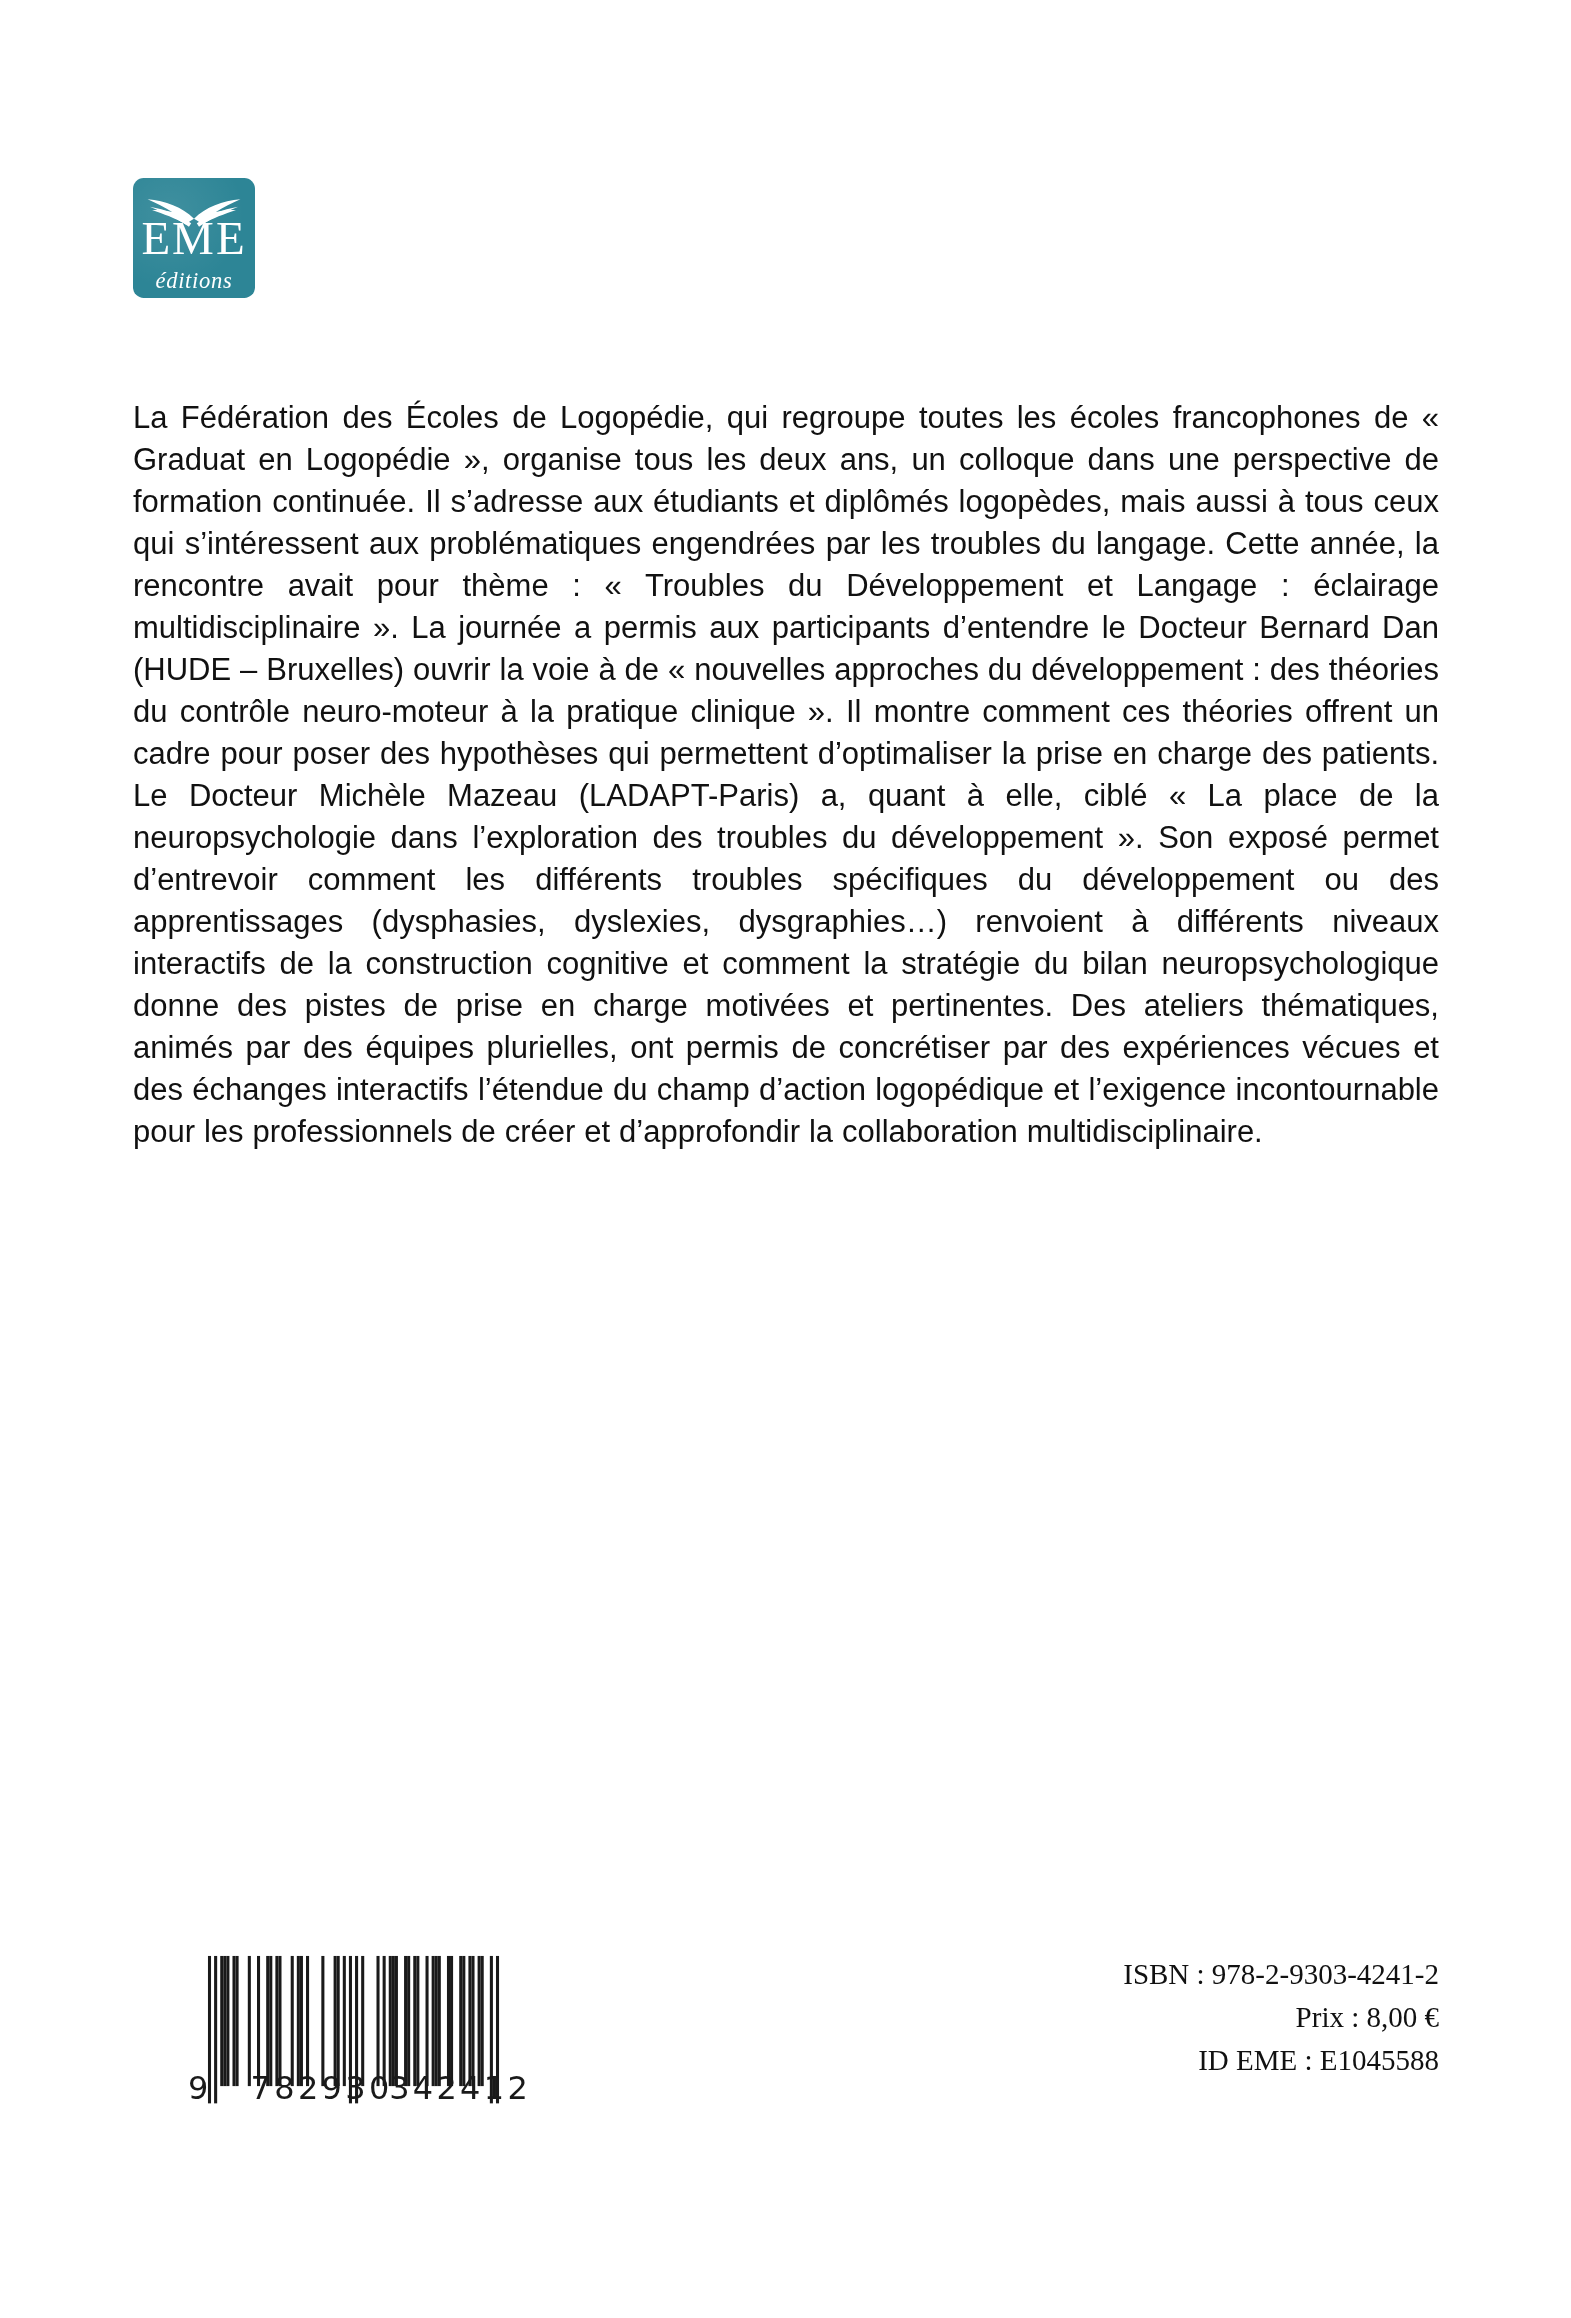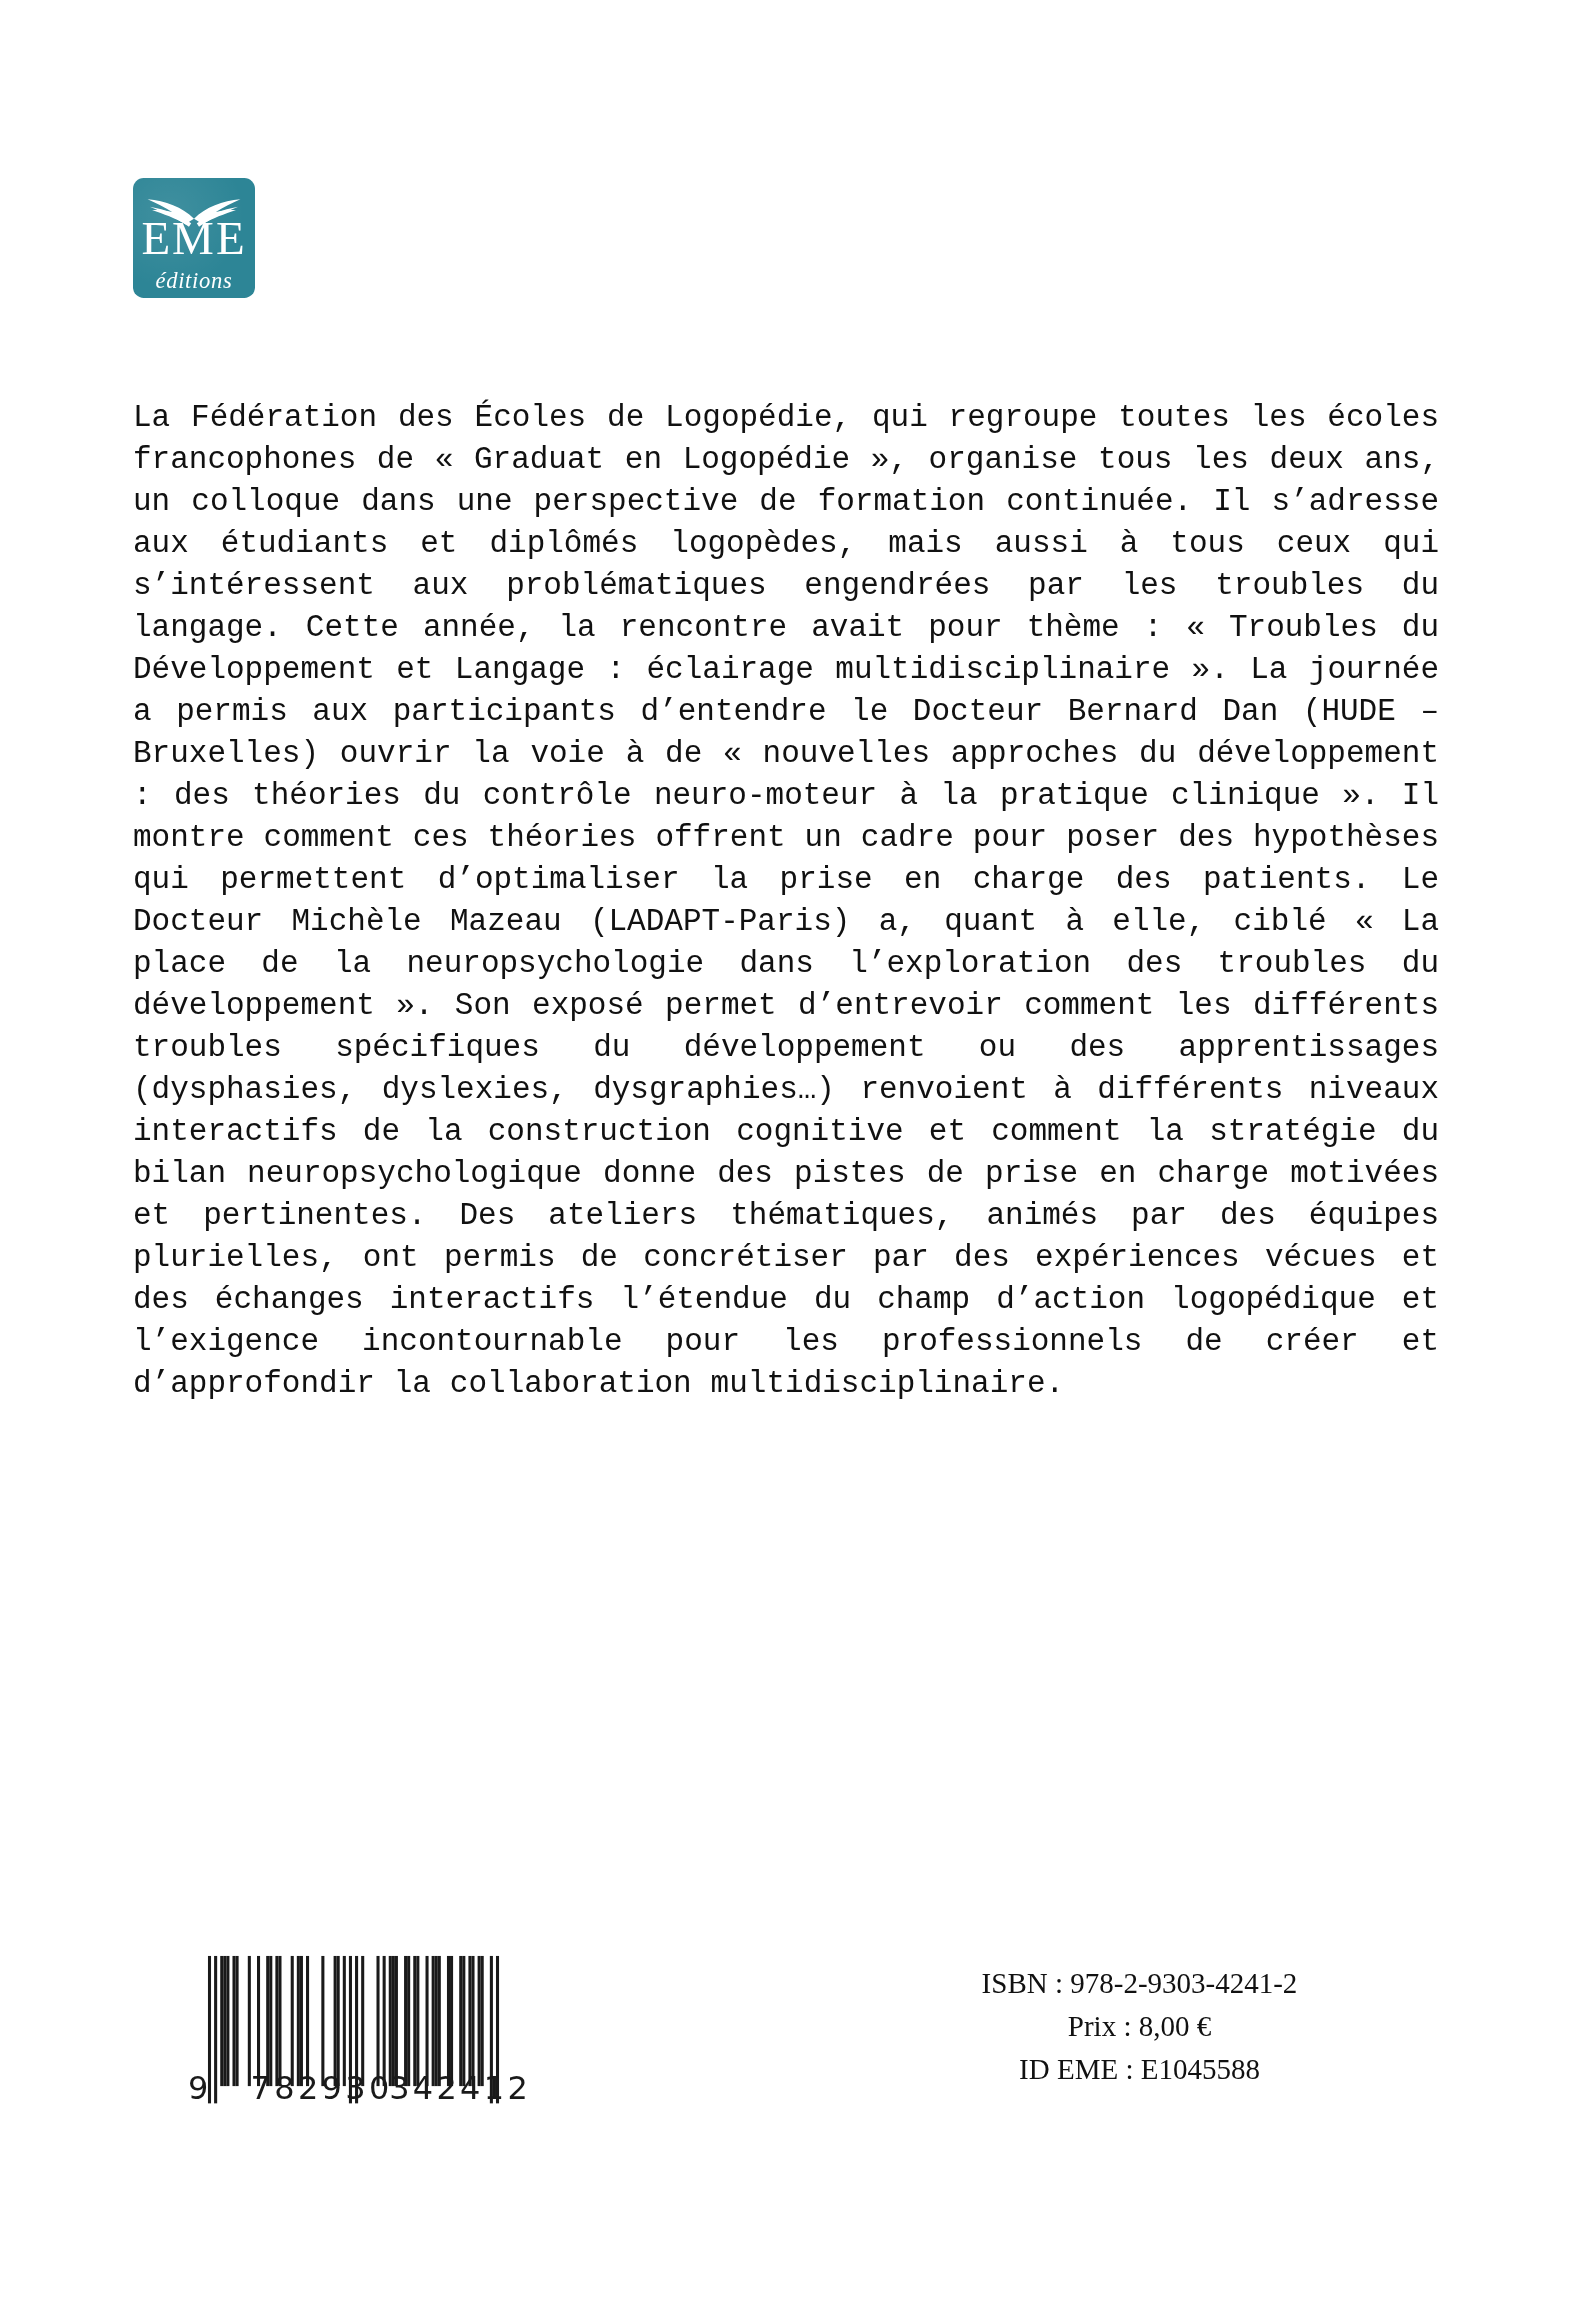--- a/index.html
+++ b/index.html
@@ -72,21 +72,21 @@
   }
 
   
   .blurb {
     position: absolute;
     left: 133px;
     top: 397px;
     width: 1306px;
     text-align: justify;
     text-justify: inter-word;
-    font-family: Liberation Mono, monospace;
+    font-family: Liberation Sans, sans-serif;
     font-size: 31px;
     line-height: 42px;
     color: #111111;
     hyphens: none;
     word-spacing: 0.01em;
   }
   .blurb p {
     margin: 0;
   }
 
@@ -108,23 +108,23 @@
   }
   .barcode-wrap svg {
     display: block;
     width: 100%;
     height: 100%;
   }
 
   .imprint {
     position: absolute;
     right: 0;
-    top: 18px;
+    top: 9px;
     width: 599px;
-    text-align: center;
+    text-align: right;
     font-family: "Liberation Serif", "DejaVu Serif", serif;
     font-size: 29px;
     line-height: 43px;
     color: #111111;
   }
   .imprint div { white-space: nowrap; }
 </style>
 </head>
 <body>
 

